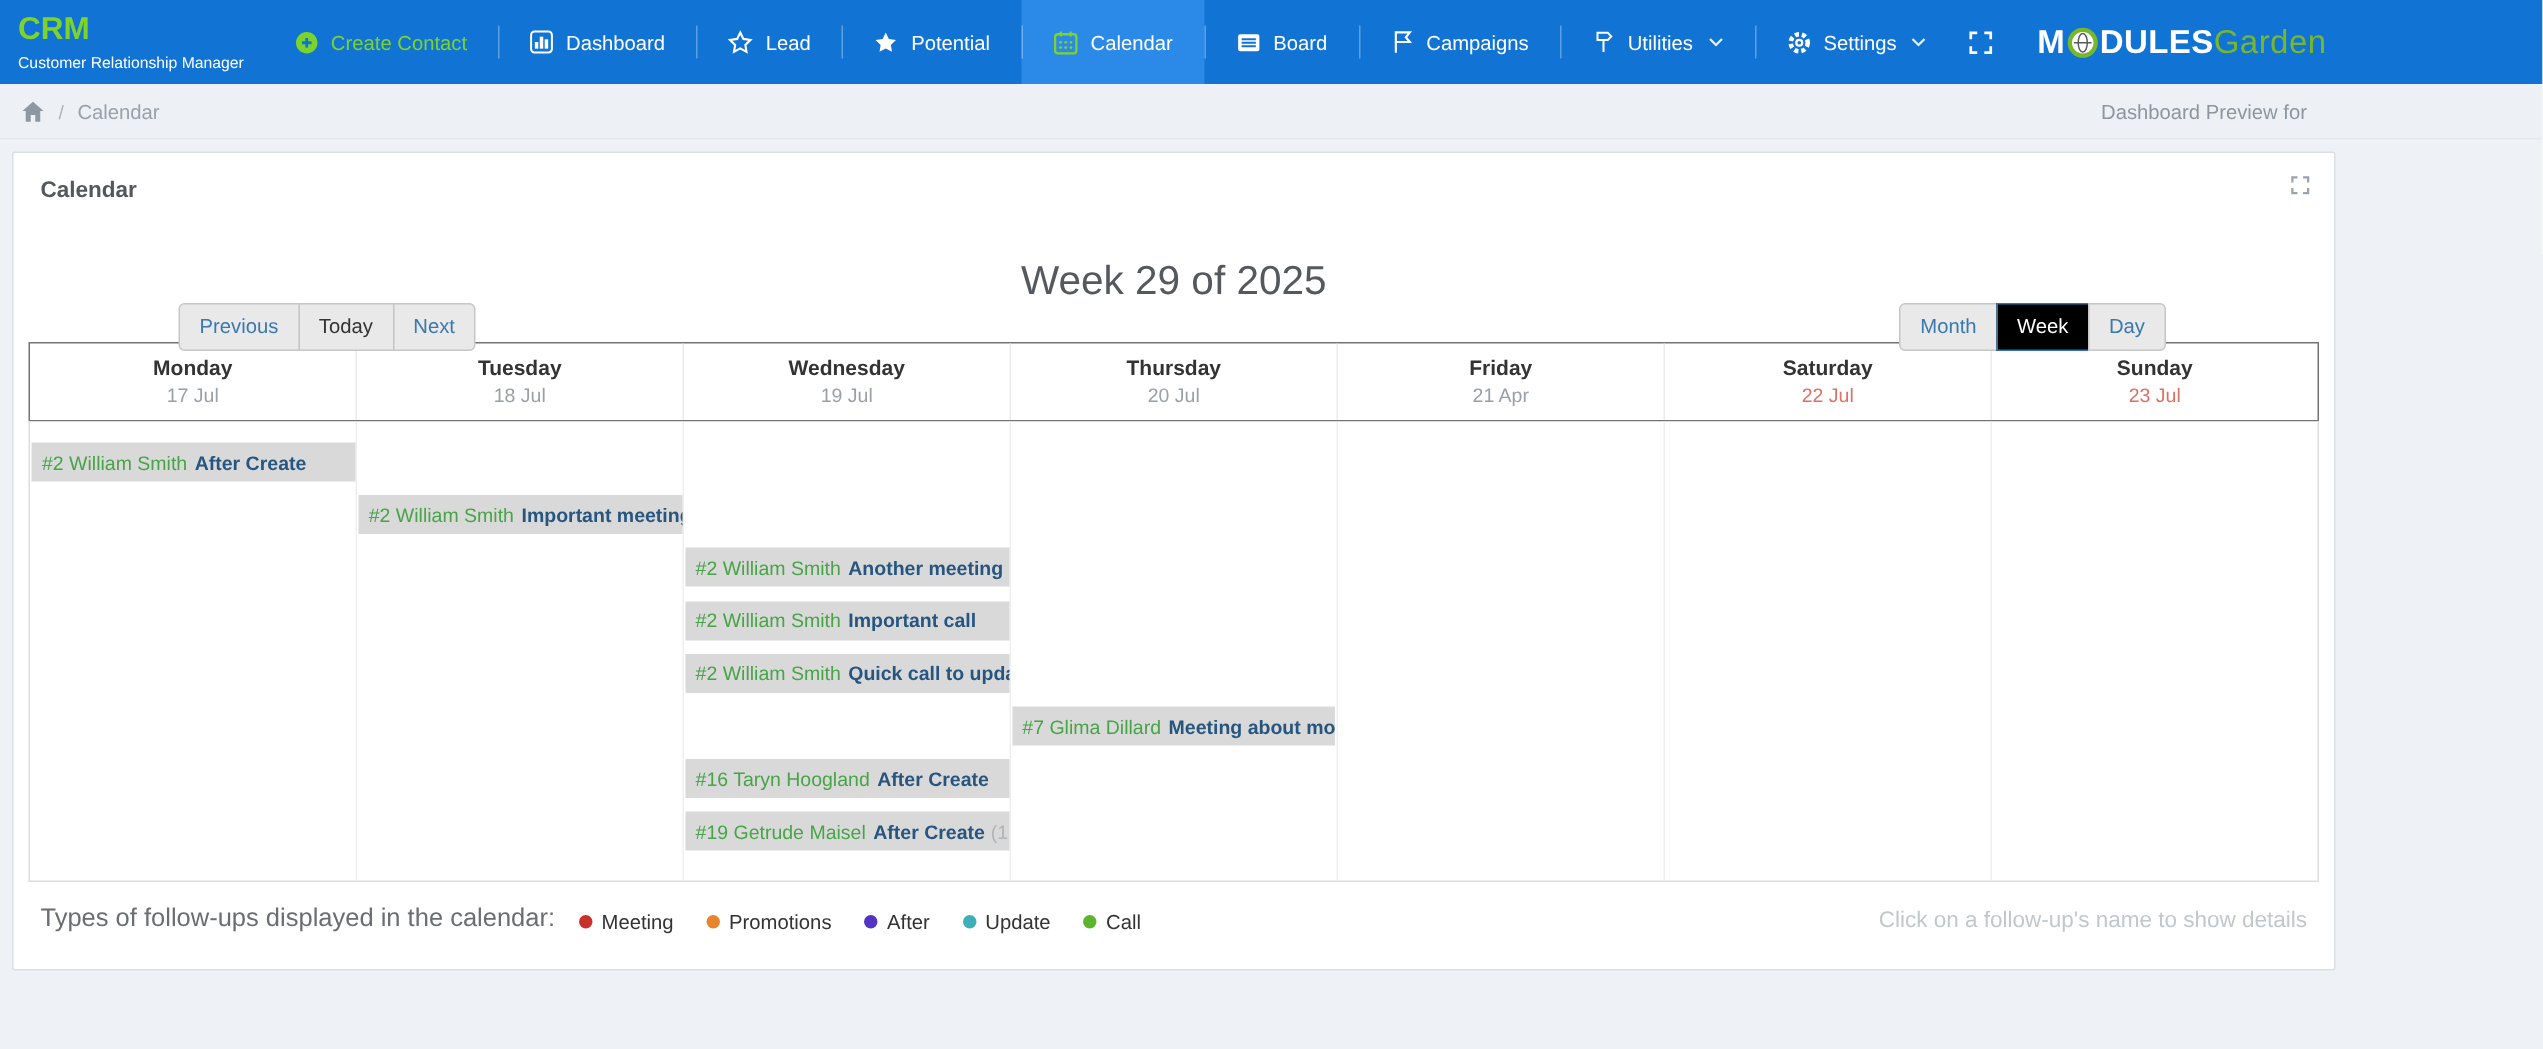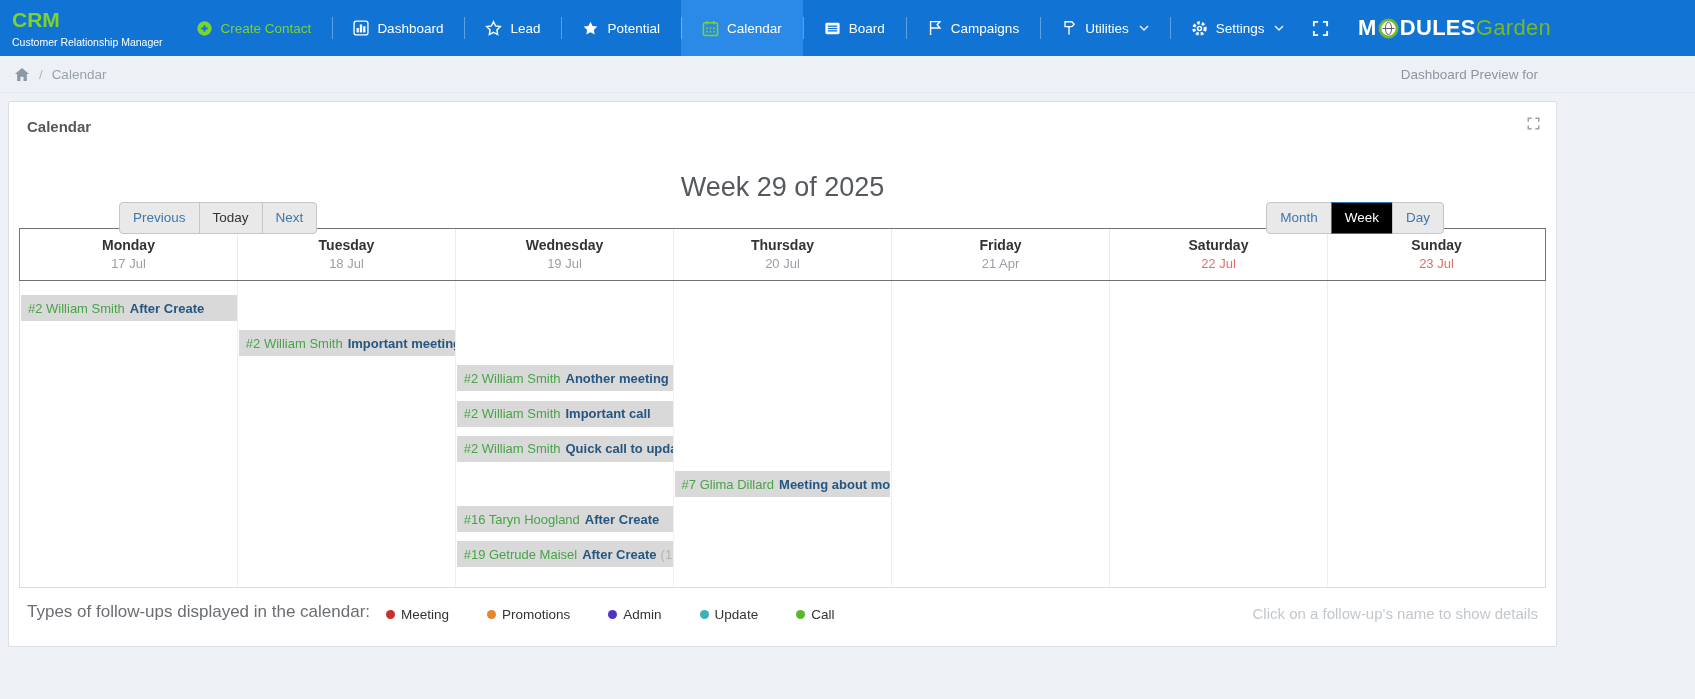--- a/index.html
+++ b/index.html
@@ -82,21 +82,21 @@
   .event-row { position:absolute; height:26px; width:calc(100%/7 - 2px); background:#d9d9d9;
     display:flex; align-items:center; padding:0 7px; font-size:13px; white-space:nowrap;
     overflow:hidden; cursor:pointer;text-align:center; }
   .event-link { color:#47a447; margin-right:5px; }
   .event-title { font-weight:bold; color:#26567f; }
   .event-suffix { color:#b0b4b8; margin-left:4px; }
 
   
   .panel-footer { margin-top:auto; padding:14px 18px 24px; display:flex; align-items:flex-end; }
   .legend-label { font-size:17px; color:#6a6e72; font-weight:300; margin-right:16px; white-space:nowrap; }
-  .legend-items { display:flex; align-items:center; gap:38px; }
+  .legend-items { display:flex; align-items:center; gap:22px; }
   .legend-item { display:flex; align-items:center; gap:6px; font-size:13.5px; color:#333; }
   .legend-dot { width:9px; height:9px; border-radius:50%; background:#999; }
   .footer-note { margin-left:auto; color:#c2c7cc; font-size:15px; white-space:nowrap; }
 
   svg { display:block; }
 </style>
 </head>
 <body>
 
 <div class="topnav">
@@ -373,21 +373,21 @@
       <span class="legend-item">
         <span class="legend-dot" style="background: rgb(201, 48, 44);"></span>
         <span>Meeting</span>
       </span>
       <span class="legend-item">
         <span class="legend-dot" style="background: rgb(232, 132, 43);"></span>
         <span>Promotions</span>
       </span>
       <span class="legend-item">
         <span class="legend-dot" style="background: rgb(82, 51, 196);"></span>
-        <span>Admin</span>
+        <span>After</span>
       </span>
       <span class="legend-item">
         <span class="legend-dot" style="background: rgb(61, 175, 185);"></span>
         <span>Update</span>
       </span>
       <span class="legend-item">
         <span class="legend-dot" style="background: rgb(92, 181, 44);"></span>
         <span>Call</span>
       </span>
     </span>

